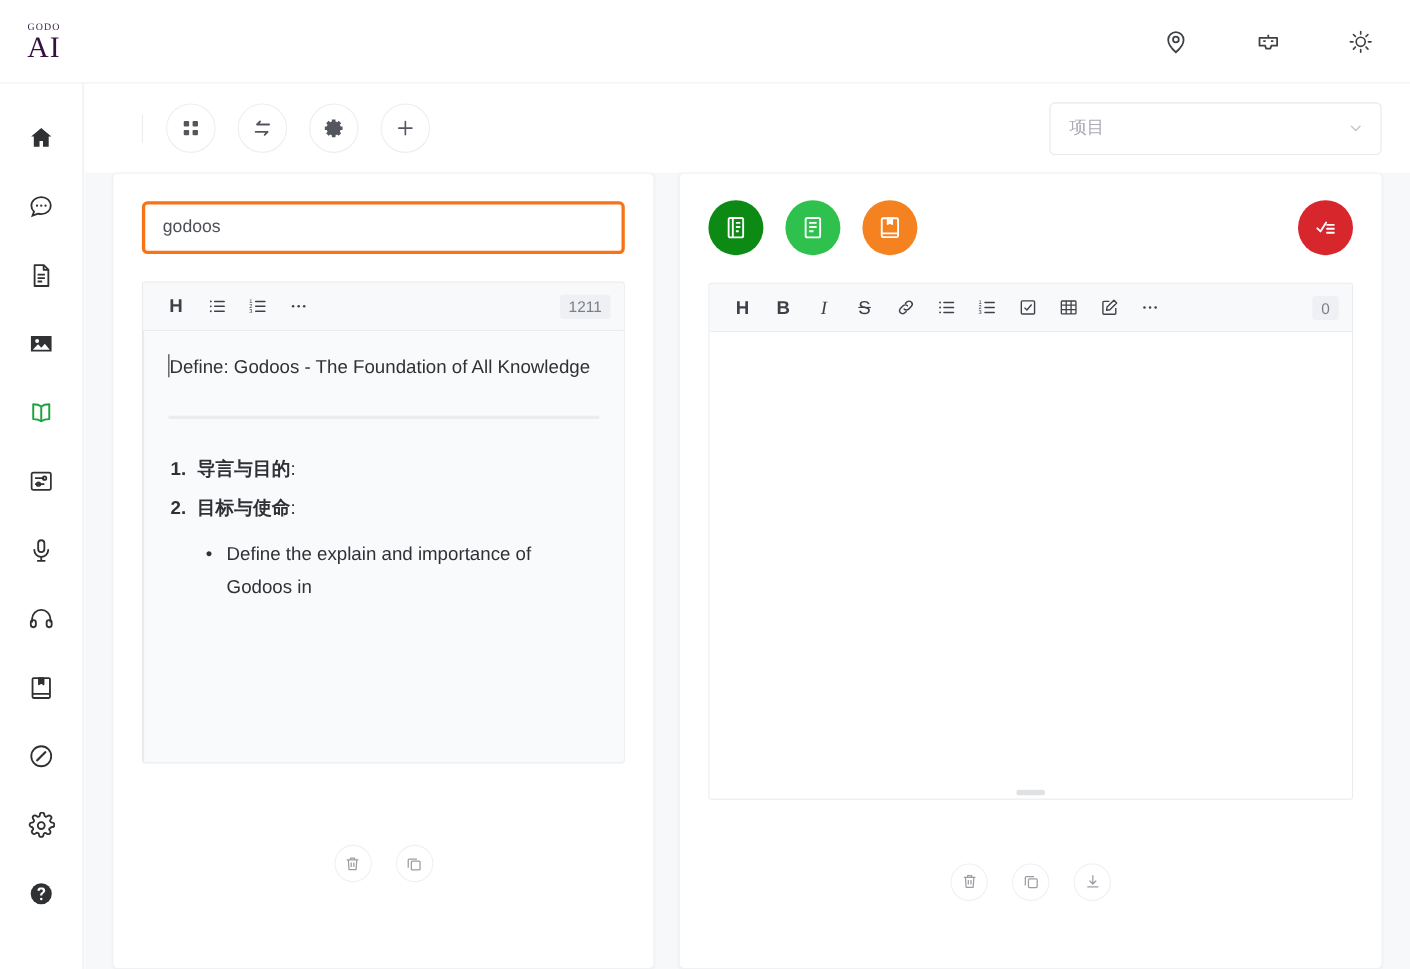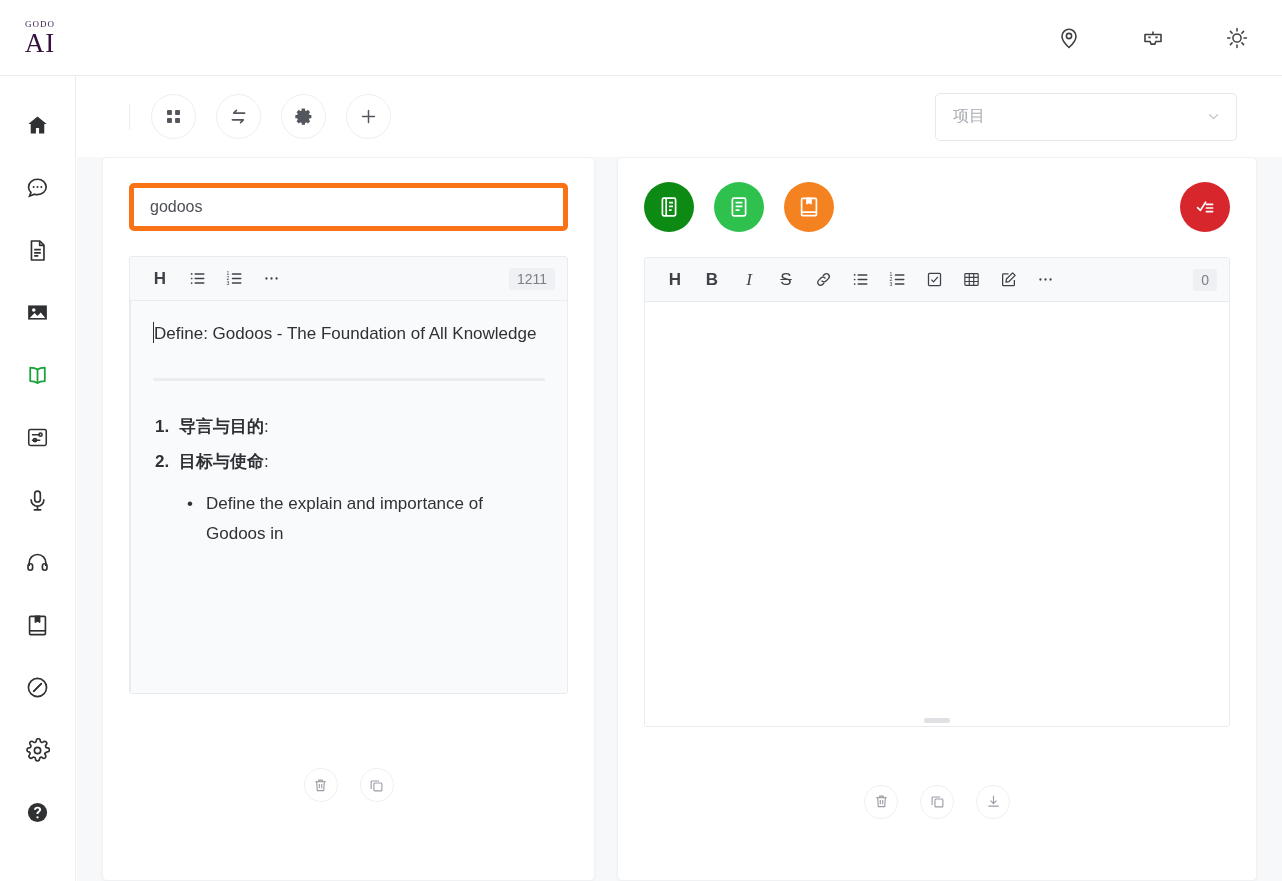--- a/index.html
+++ b/index.html
@@ -71,21 +71,21 @@
   .round-btns { display: flex; align-items: center; gap: 20px; margin-left: 21px; }
   .rbtn {
     width: 45px; height: 45px; border-radius: 50%;
     border: 1px solid #eceef1; background: #fff;
     display: flex; align-items: center; justify-content: center;
     color: #53565c; cursor: pointer;
   }
   .rbtn svg { width: 21px; height: 21px; }
   .topbar-spacer { flex: 1; }
   .proj-select {
-    width: 302px; height: 48px; margin-right: 45px;
+    width: 302px; height: 48px; margin-right: 26px;
     border: 1px solid #e6e8eb; border-radius: 5px;
     background: #fff; display: flex; align-items: center;
     padding: 0 14px 0 17px; cursor: pointer; gap: 16px;
   }
   .proj-select .val { flex: 1; font-size: 16px; color: #a9acb3; }
   .proj-select .chev { color: #c2c5cc; display: flex; }
   .proj-select .chev svg { width: 17px; height: 17px; }
 
   
   .panels {
@@ -98,21 +98,21 @@
     box-shadow: 0 1px 3px rgba(0,0,0,0.04);
     display: flex; flex-direction: column;
     overflow: hidden;
   }
   .panel-left { width: 493px; }
   .panel-right { width: 640px; }
 
   .panel-head { padding: 25px 26px 0 26px; }
   .name-input {
     width: 100%; height: 48px;
-    border: 5px solid #f97316; border-radius: 5px;
+    border: 3px solid #f97316; border-radius: 5px;
     padding: 0 16px; font-size: 16px; color: #4c4f56;
     font-family: inherit; background: #fff; outline: none;
   }
 
   .action-circles {
     display: flex; align-items: center;
     padding: 24px 26px 0 26px; gap: 20px;
   }
   .acircle {
     width: 50px; height: 50px; border-radius: 50%;

